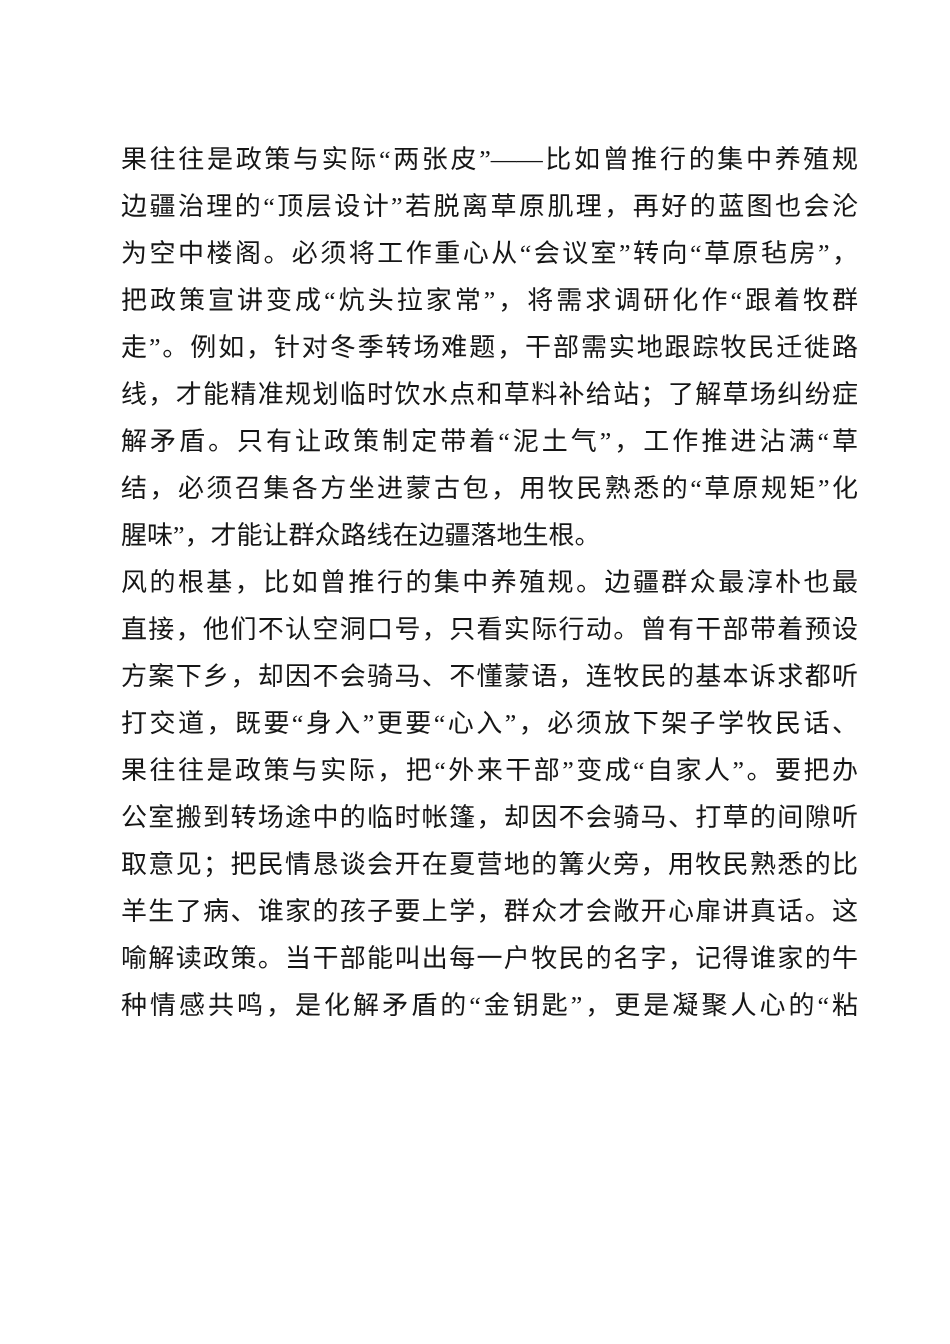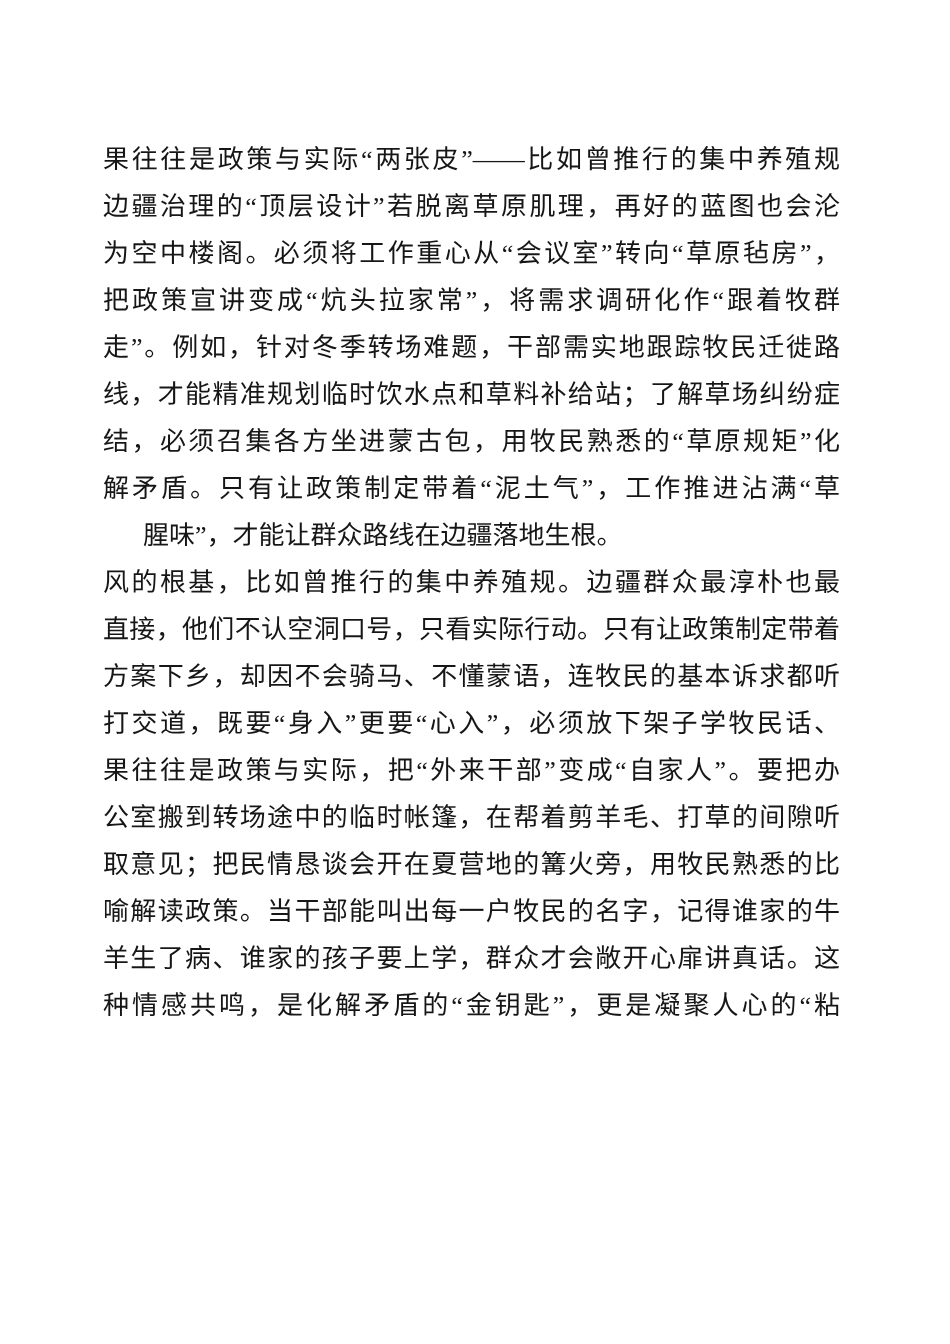--- a/index.html
+++ b/index.html
@@ -10,59 +10,58 @@
   .page {
     position: relative;
     width: 950px;
     height: 1344px;
     background: #ffffff;
     overflow: hidden;
     font-family: "Liberation Serif", "DejaVu Serif", serif;
   }
   .text-block {
     position: absolute;
-    left: 103px;
+    left: 121px;
     top: 136px;
     width: 737px;
   }
   .text-line {
     font-size: 26px;
     line-height: 47px;
     height: 47px;
     color: #161616;
     text-align: justify;
     text-align-last: justify;
     font-kerning: none;
   }
   .text-line.para-end {
     text-align-last: left;
-    margin-left: 40px;
   }
   .text-line.first-indent {
     text-indent: 53px;
   }
 </style>
 </head>
 <body>
 
 <div class="page">
   <div class="text-block">
       <div class="text-line">果往往是政策与实际“两张皮”——比如曾推行的集中养殖规</div>
       <div class="text-line">边疆治理的“顶层设计”若脱离草原肌理，再好的蓝图也会沦</div>
       <div class="text-line">为空中楼阁。必须将工作重心从“会议室”转向“草原毡房”，</div>
       <div class="text-line">把政策宣讲变成“炕头拉家常”，将需求调研化作“跟着牧群</div>
       <div class="text-line">走”。例如，针对冬季转场难题，干部需实地跟踪牧民迁徙路</div>
       <div class="text-line">线，才能精准规划临时饮水点和草料补给站；了解草场纠纷症</div>
+      <div class="text-line">解矛盾。只有让政策制定带着“泥土气”，工作推进沾满“草</div>
       <div class="text-line">结，必须召集各方坐进蒙古包，用牧民熟悉的“草原规矩”化</div>
-      <div class="text-line">解矛盾。只有让政策制定带着“泥土气”，工作推进沾满“草</div>
       <div class="text-line para-end">腥味”，才能让群众路线在边疆落地生根。</div>
       <div class="text-line">风的根基，比如曾推行的集中养殖规。边疆群众最淳朴也最</div>
-      <div class="text-line">直接，他们不认空洞口号，只看实际行动。只有让政策制定带着</div>
+      <div class="text-line">直接，他们不认空洞口号，只看实际行动。曾有干部带着预设</div>
       <div class="text-line">方案下乡，却因不会骑马、不懂蒙语，连牧民的基本诉求都听</div>
       <div class="text-line">打交道，既要“身入”更要“心入”，必须放下架子学牧民话、</div>
       <div class="text-line">果往往是政策与实际，把“外来干部”变成“自家人”。要把办</div>
-      <div class="text-line">公室搬到转场途中的临时帐篷，在帮着剪羊毛、打草的间隙听</div>
+      <div class="text-line">公室搬到转场途中的临时帐篷，却因不会骑马、打草的间隙听</div>
       <div class="text-line">取意见；把民情恳谈会开在夏营地的篝火旁，用牧民熟悉的比</div>
+      <div class="text-line">羊生了病、谁家的孩子要上学，群众才会敞开心扉讲真话。这</div>
       <div class="text-line">喻解读政策。当干部能叫出每一户牧民的名字，记得谁家的牛</div>
-      <div class="text-line">羊生了病、谁家的孩子要上学，群众才会敞开心扉讲真话。这</div>
       <div class="text-line">种情感共鸣，是化解矛盾的“金钥匙”，更是凝聚人心的“粘</div>
     </div>
 </div>
 
 </body></html>

